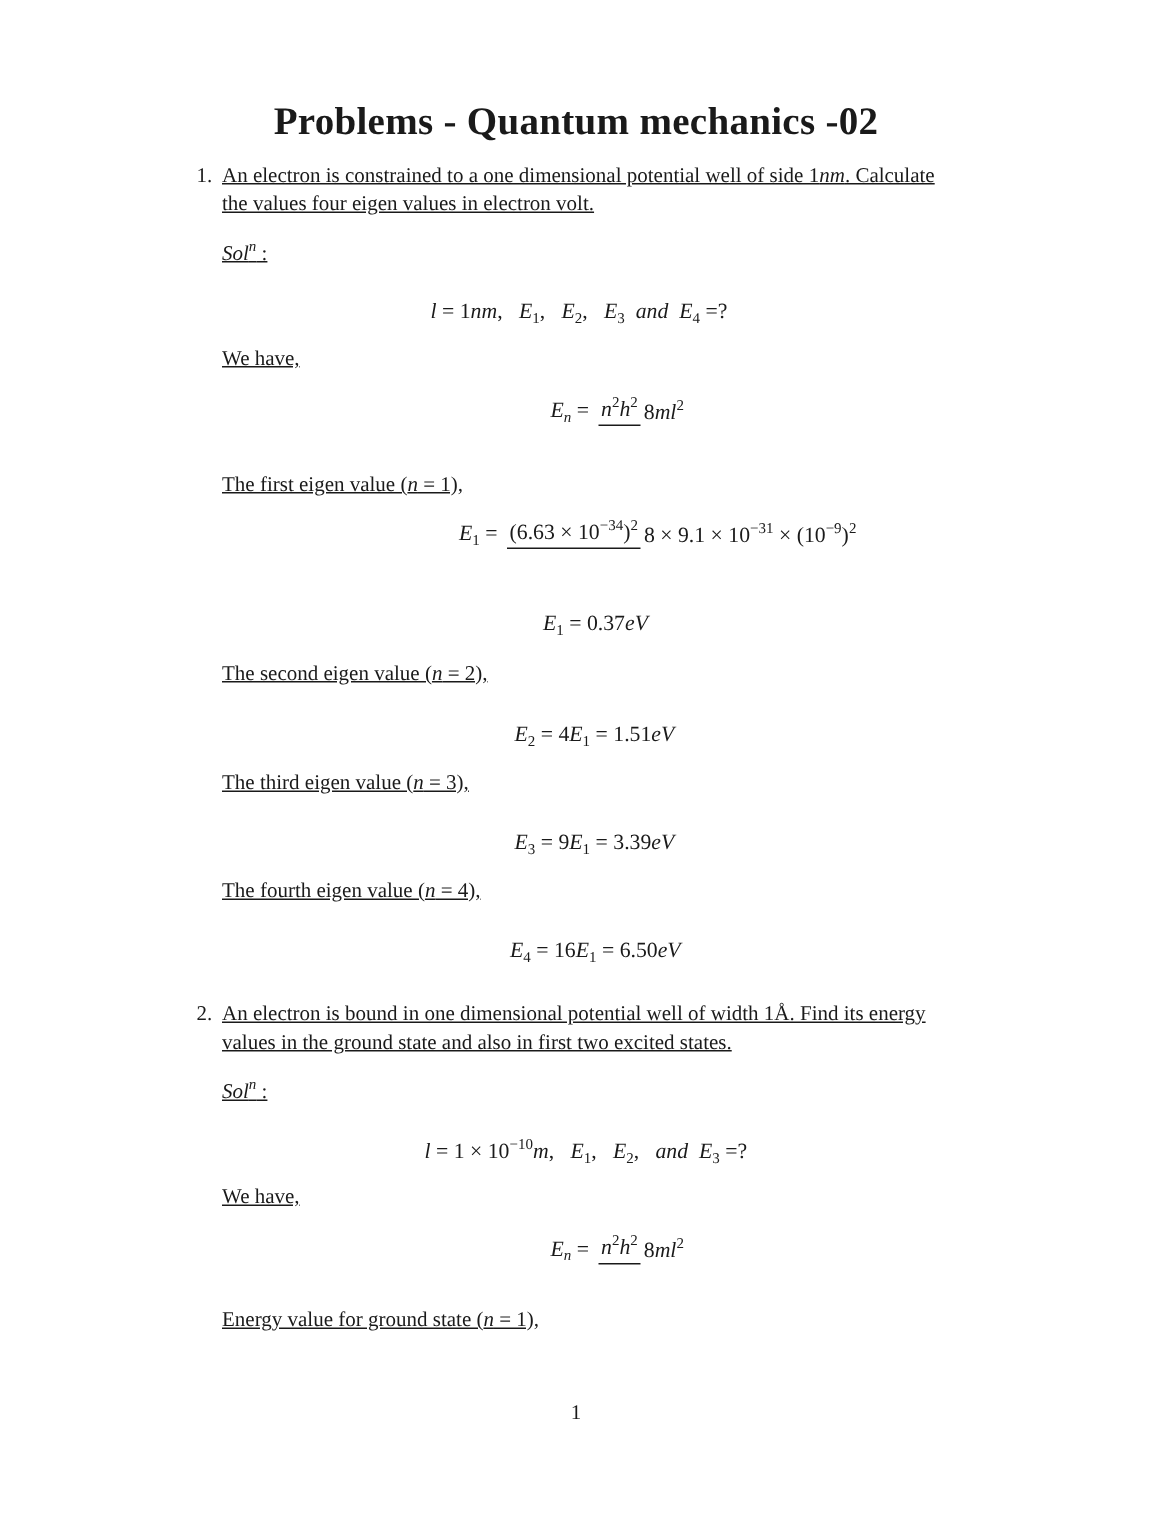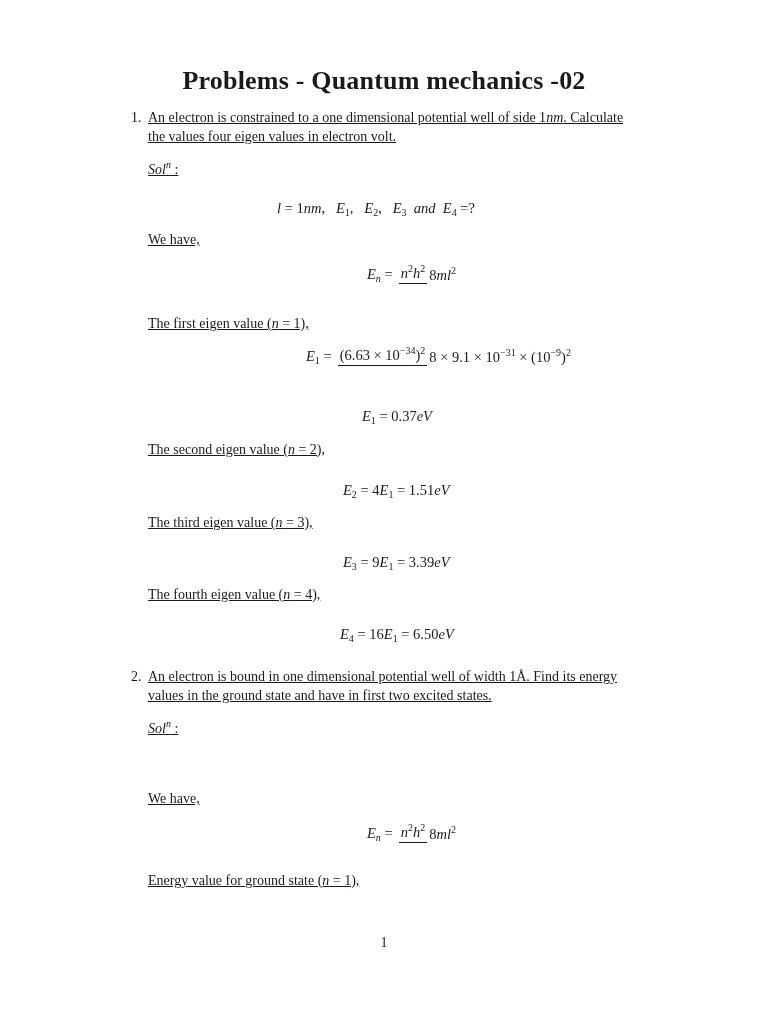--- a/index.html
+++ b/index.html
@@ -35,21 +35,21 @@
 <div class="page">
 
   <div class="abs title">Problems - Quantum mechanics -02</div>
 
   <div class="abs txt num" style="top:108px;">1.</div>
   <div class="abs txt para" style="top:108px;"><span>An electron is constrained to a one dimensional potential well of side 1</span><i>nm</i><span>. Calculate</span></div>
   <div class="abs txt para" style="top:127px;">the values four eigen values in electron volt.</div>
 
   <div class="abs txt para" style="top:160px;"><i>Sol</i><sup class="it">n</sup><span> :</span></div>
 
-  <div class="abs math" style="top:200px; left:277px;">
+  <div class="abs math" style="top:200px; left:287px;">
     <i>l</i> = 1<i>nm</i>,&nbsp;&nbsp; <i>E</i><sub>1</sub>,&nbsp;&nbsp; <i>E</i><sub>2</sub>,&nbsp;&nbsp; <i>E</i><sub>3</sub> &nbsp;<i>and</i>&nbsp; <i>E</i><sub>4</sub> =?
   </div>
 
   <div class="abs txt para" style="top:230px;">We have,</div>
 
   <div class="abs math eqrow" style="top:264px; left:367px;">
     <span class="lhs"><i>E</i><sub><i>n</i></sub> =</span>
     <span class="frac">
         <span class="top"><i>n</i><sup>2</sup><i>h</i><sup>2</sup></span>
         <span class="bot">8<i>ml</i><sup>2</sup></span>
@@ -72,24 +72,27 @@
   <div class="abs math" style="top:482px; left:343px;"><i>E</i><sub>2</sub> = 4<i>E</i><sub>1</sub> = 1.51<i>eV</i></div>
 
   <div class="abs txt para" style="top:513px;">The third eigen value (<i>n</i> = 3),</div>
   <div class="abs math" style="top:554px; left:343px;"><i>E</i><sub>3</sub> = 9<i>E</i><sub>1</sub> = 3.39<i>eV</i></div>
 
   <div class="abs txt para" style="top:585px;">The fourth eigen value (<i>n</i> = 4),</div>
   <div class="abs math" style="top:626px; left:340px;"><i>E</i><sub>4</sub> = 16<i>E</i><sub>1</sub> = 6.50<i>eV</i></div>
 
   <div class="abs txt num" style="top:667px;">2.</div>
   <div class="abs txt para" style="top:667px;">An electron is bound in one dimensional potential well of width 1Å. Find its energy</div>
-  <div class="abs txt para" style="top:686px;">values in the ground state and have in first two excited states.</div>
+  <div class="abs txt para" style="top:686px;">values in the ground state and also in first two excited states.</div>
 
   <div class="abs txt para" style="top:719px;"><i>Sol</i><sup class="it">n</sup><span> :</span></div>
 
+  <div class="abs math" style="top:760px; left:283px;">
+    <i>l</i> = 1 × 10<sup>−10</sup><i>m</i>,&nbsp;&nbsp; <i>E</i><sub>1</sub>,&nbsp;&nbsp; <i>E</i><sub>2</sub>,&nbsp;&nbsp; <i>and</i>&nbsp; <i>E</i><sub>3</sub> =?
+  </div>
 
   <div class="abs txt para" style="top:789px;">We have,</div>
 
   <div class="abs math eqrow" style="top:823px; left:367px;">
     <span class="lhs"><i>E</i><sub><i>n</i></sub> =</span>
     <span class="frac">
         <span class="top"><i>n</i><sup>2</sup><i>h</i><sup>2</sup></span>
         <span class="bot">8<i>ml</i><sup>2</sup></span>
       </span>
   </div>

